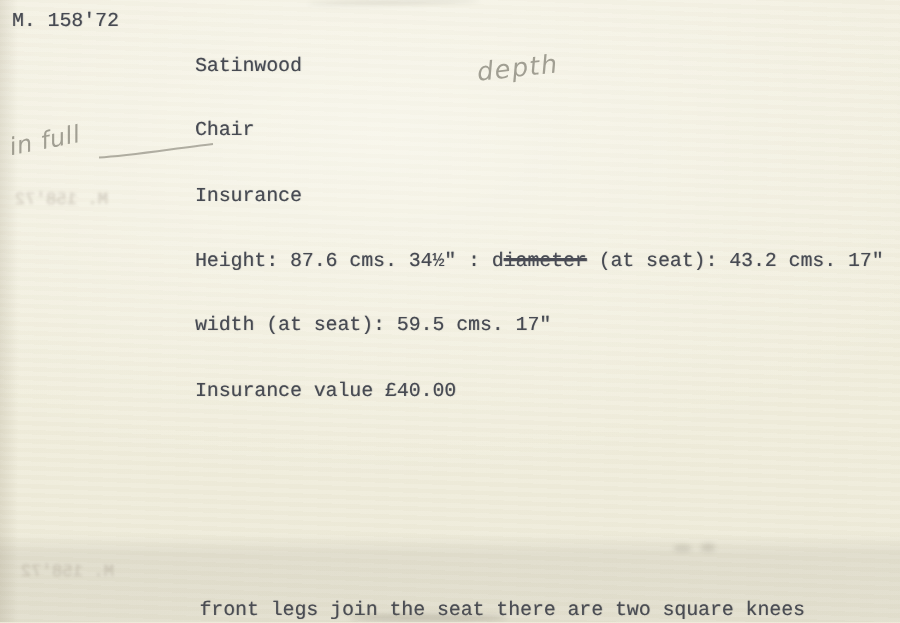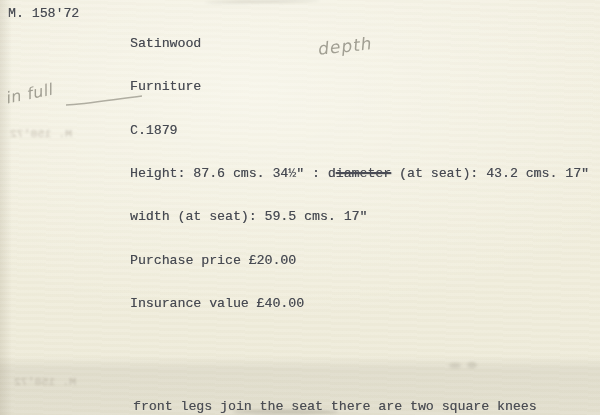--- a/index.html
+++ b/index.html
@@ -52,25 +52,24 @@
 </style>
 </head>
 <body>
 
 <div class="sheet">
 
   <div class="typed catalog-no">M. 158'72</div>
 
   <div class="main-block typed">
     <div class="line">Satinwood</div>
-    <div class="line">Furniture</div>
-    <div class="line">C.1879</div>
+    <div class="line">Chair</div>
+    <div class="line">Insurance</div>
     <div class="line"><span>Height: 87.6 cms. 34½" : d</span><span class="struck">iameter</span><span> (at seat): 43.2 cms. 17"</span></div>
     <div class="line">width (at seat): 59.5 cms. 17"</div>
-    <div class="line">Purchase price £20.00</div>
     <div class="line">Insurance value £40.00</div>
     
     
     
     
     
     
     
     
     

